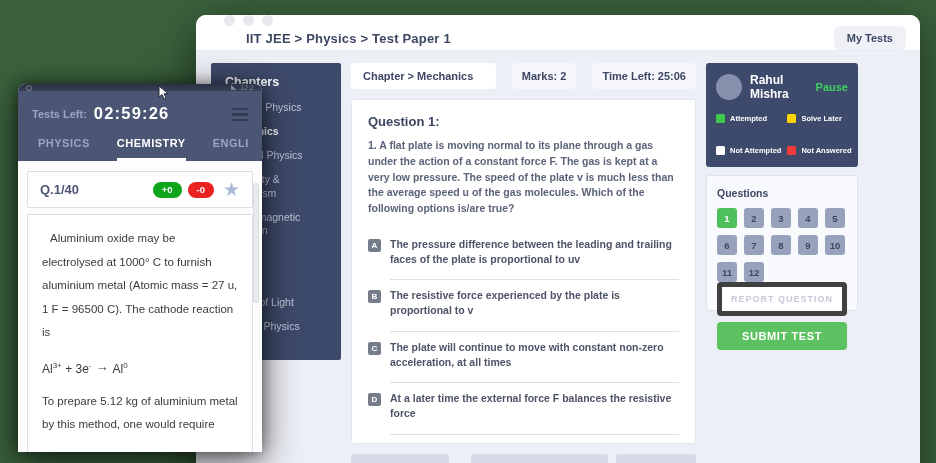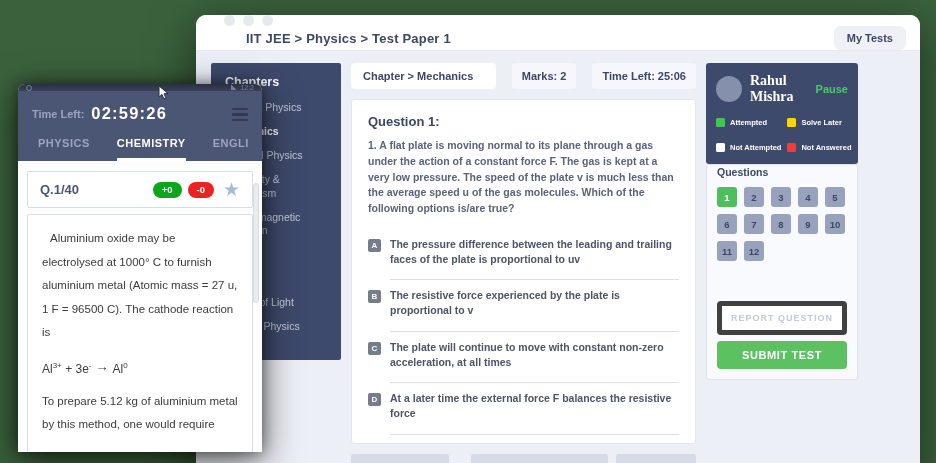--- a/index.html
+++ b/index.html
@@ -46,28 +46,28 @@
   .btn-row { display:flex; margin-top:10px; gap:8px; }
   .gbtn { background:#d7dbe7; border:none; border-radius:3px; padding:8px 11px; font-size:10px;
           font-weight:700; color:#3d4763; font-family:inherit; cursor:pointer; }
   .btn-spacer { flex:1; }
 
   
   .rpanel { width:152px; margin-left:10px; flex-shrink:0; }
   .profile { background:#3e4a6b; border-radius:3px; padding:10px 10px 12px; }
   .prow { display:flex; align-items:center; gap:8px; }
   .avatar { width:26px; height:26px; border-radius:50%; background:#8490ac; flex-shrink:0; }
-  .pname { color:#fff; font-size:14px; font-weight:800; flex:1;font-family:Liberation Serif, serif; }
+  .pname { color:#fff; font-size:12px; font-weight:800; flex:1; }
   .pause { color:#3ed160; font-size:11px; font-weight:800; cursor:pointer;margin-left:13px; }
-  .legend { display:grid; grid-template-columns:1fr 1fr; gap:16px 6px; margin-top:13px; }
+  .legend { display:grid; grid-template-columns:1fr 1fr; gap:23px 6px; margin-top:13px; }
   .leg { display:flex; align-items:center; gap:5px; }
   .sw { width:9px; height:9px; border-radius:1.5px; flex-shrink:0; }
   .leg span.lbl { color:#fff; font-size:7.5px; font-weight:600; white-space:nowrap; }
-  .qnav { background:#f8fafd; border:1px solid #dde2ee; border-radius:3px;
-          padding:1px 10px 10px; height:216px; display:flex; flex-direction:column; }
+  .qnav { margin-top:8px; background:#f8fafd; border:1px solid #dde2ee; border-radius:3px;
+          padding:11px 10px 10px; height:136px; display:flex; flex-direction:column; }
   .qnav-title { font-size:10.5px; font-weight:700; color:#3d4763; margin-bottom:9px; }
   .qgrid { display:grid; grid-template-columns:repeat(5, 20px); gap:7px; }
   .qsq { width:20px; height:20px; border-radius:3px; background:#98a2bd; color:#3d4763;
          font-size:9.5px; font-weight:700; display:flex; align-items:center; justify-content:center;
          cursor:pointer; }
   .qsq.active { background:#4ec05b; color:#fff; }
   .qnav-foot { margin-top:auto; }
   .report { width:100%; background:#fff; border:5px solid #404040; border-radius:4px; padding:7px 0;
             font-size:9px; font-weight:800; letter-spacing:1px; color:#c5cad7; font-family:inherit; cursor:pointer; }
   .submit { width:100%; margin-top:6px; background:#5cc161; border:none; border-radius:4px; padding:8px 0;
@@ -240,21 +240,21 @@
         <span class="sb-bars"></span>
         <span class="sb-time">12:2</span>
       </span>
       <svg class="cursor" width="11" height="15" viewBox="0 0 11 15">
         <path d="M1 1 L1 12 L4 9.5 L6 14 L8 13 L6 8.8 L10 8.5 Z" fill="#fff" stroke="#2a2f3d" stroke-width="1"></path>
       </svg>
     </div>
 
     <div class="mhead">
       <div class="trow">
-        <span class="tl-label">Time Left:</span>
+        <span class="tl-label">Tests Left:</span>
         <span class="timer">02:59:26</span>
         <span class="burger">
             <i></i>
             <i></i>
             <i></i>
           </span>
       </div>
       <div class="tabs">
         <span class="tab">PHYSICS</span>
         <span class="tab active">CHEMISTRY</span>

